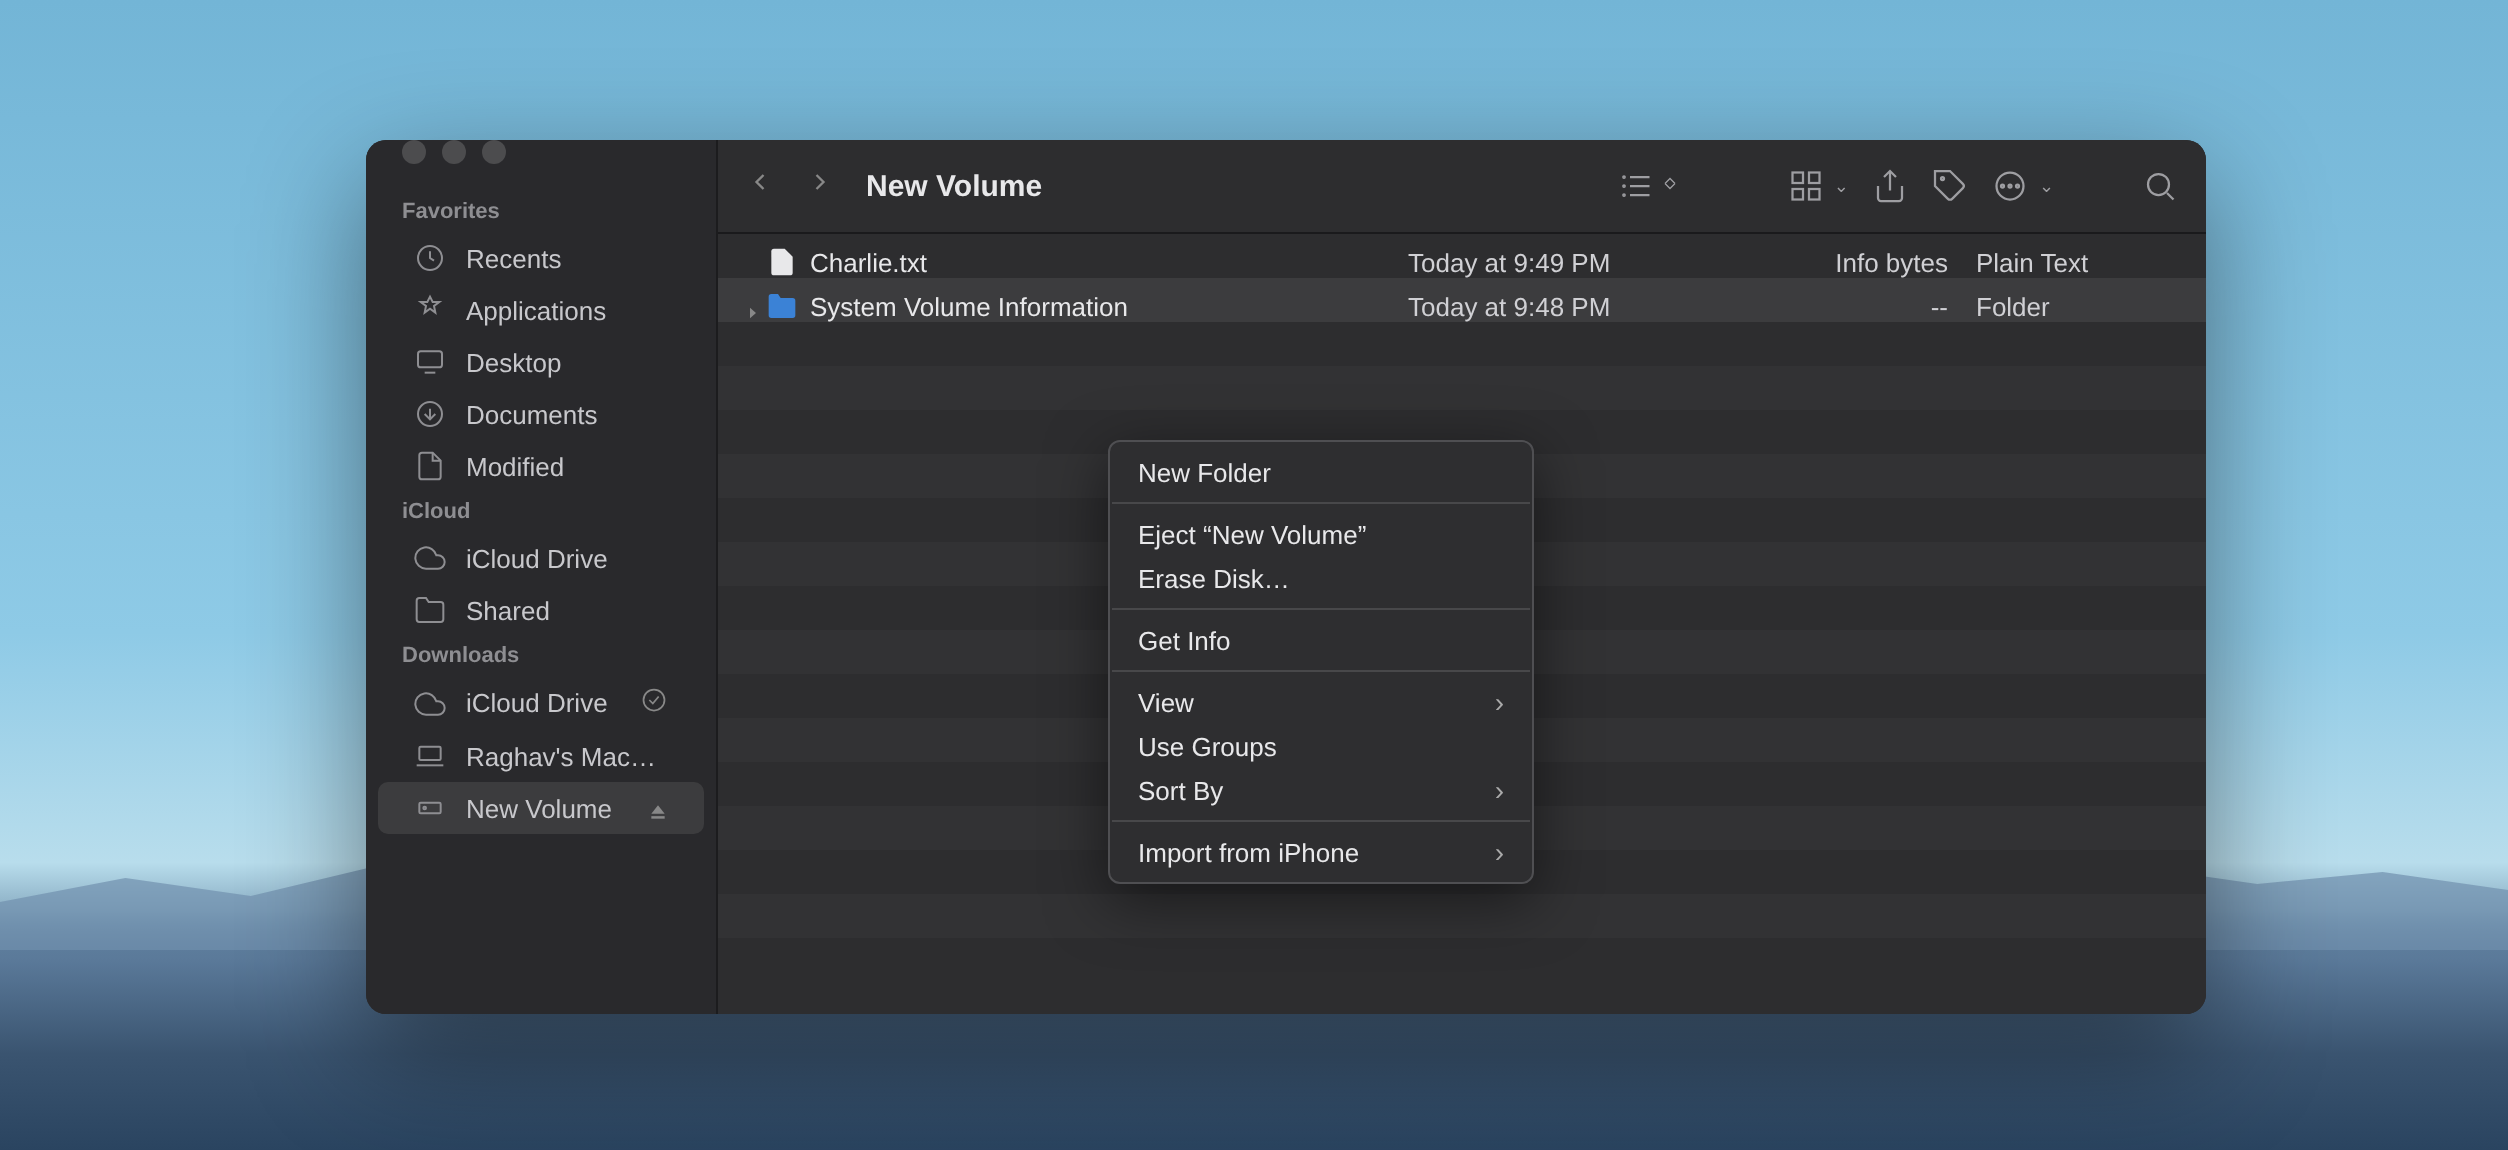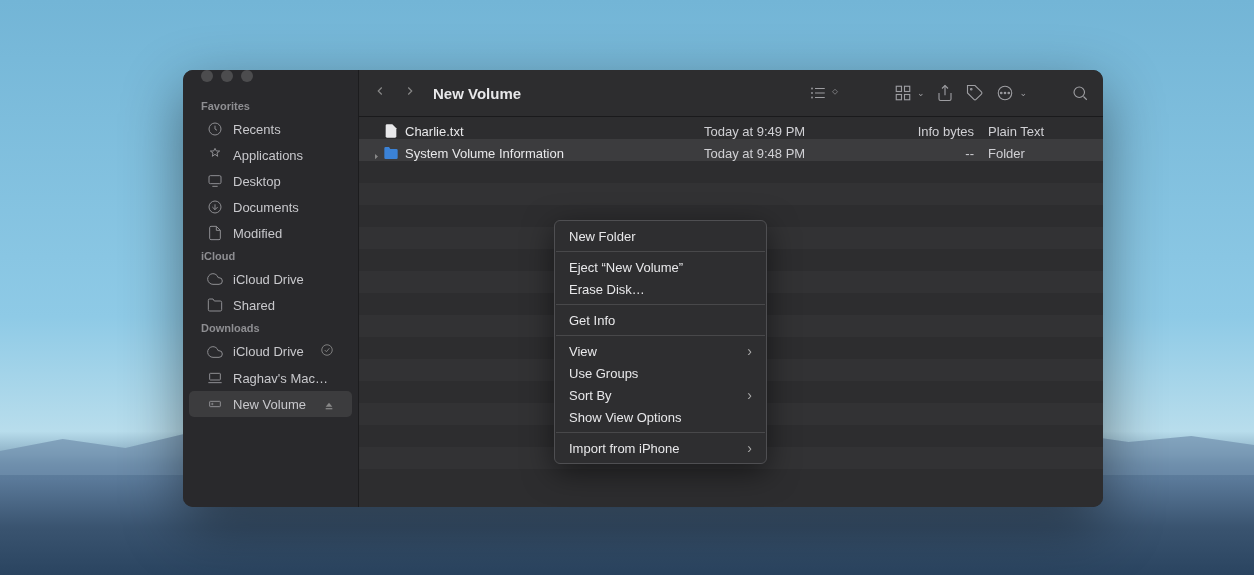--- a/index.html
+++ b/index.html
@@ -297,20 +297,17 @@
     <div class="ctx-sep"></div>
     <div class="ctx-item sub">
       <span>View</span>
     </div>
     <div class="ctx-item">
       <span>Use Groups</span>
     </div>
     <div class="ctx-item sub">
       <span>Sort By</span>
     </div>
-    <div class="ctx-item">
-      <span>Show View Options</span>
-    </div>
     <div class="ctx-sep"></div>
     <div class="ctx-item sub">
       <span>Import from iPhone</span>
     </div>
   </div>
 
 </body></html>

